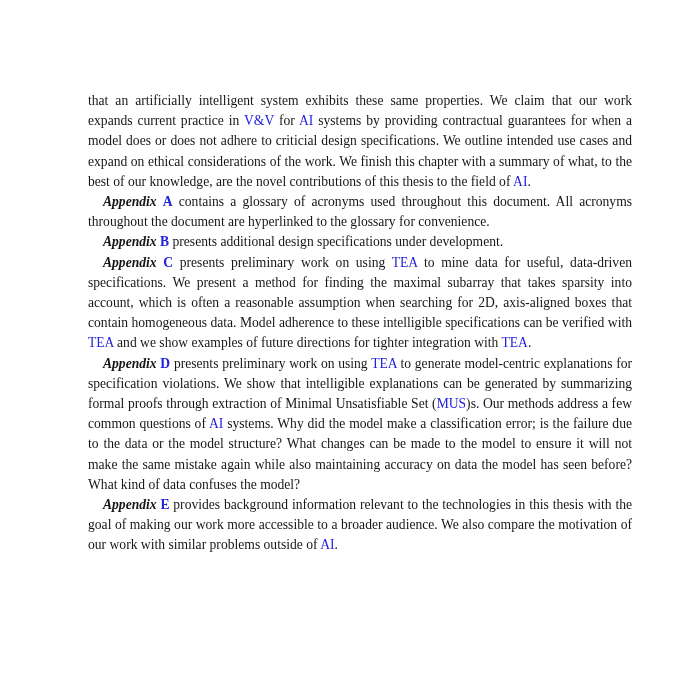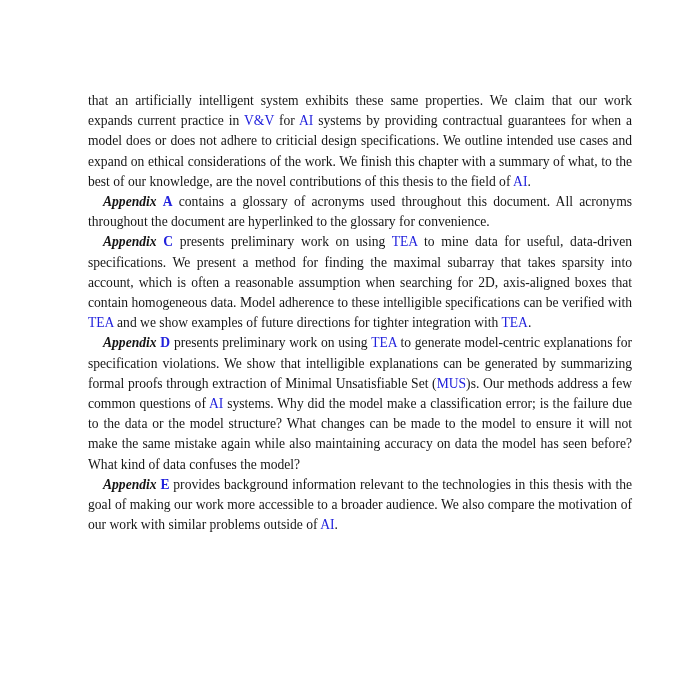--- a/index.html
+++ b/index.html
@@ -44,17 +44,18 @@
     cursor: pointer;
   }
 </style>
 </head>
 <body>
 
 <div class="page" style="background: rgb(255, 255, 255);">
   <div class="text-block" style="color: rgb(22, 22, 22);">
       <p class="para"><span class="seg-normal">that an artificially intelligent system exhibits these same properties. We claim that our work expands current practice in </span><span class="seg-link">V&amp;V</span><span class="seg-normal"> for </span><span class="seg-link">AI</span><span class="seg-normal"> systems by providing contractual guarantees for when a model does or does not adhere to criticial design specifications. We outline intended use cases and expand on ethical considerations of the work. We finish this chapter with a summary of what, to the best of our knowledge, are the novel contributions of this thesis to the field of </span><span class="seg-link">AI</span><span class="seg-normal">.</span></p>
       <p class="para indent"><span class="seg-bold">Appendix </span><span class="seg-bold-link">A</span><span class="seg-normal"> contains a glossary of acronyms used throughout this document. All acronyms throughout the document are hyperlinked to the glossary for convenience.</span></p>
+      <p class="para indent"><span class="seg-bold">Appendix </span><span class="seg-bold-link">B</span><span class="seg-normal"> presents additional design specifications under development.</span></p>
       <p class="para indent"><span class="seg-bold">Appendix </span><span class="seg-bold-link">C</span><span class="seg-normal"> presents preliminary work on using </span><span class="seg-link">TEA</span><span class="seg-normal"> to mine data for useful, data-driven specifications. We present a method for finding the maximal subarray that takes sparsity into account, which is often a reasonable assumption when searching for 2D, axis-aligned boxes that contain homogeneous data. Model adherence to these intelligible specifications can be verified with </span><span class="seg-link">TEA</span><span class="seg-normal"> and we show examples of future directions for tighter integration with </span><span class="seg-link">TEA</span><span class="seg-normal">.</span></p>
       <p class="para indent"><span class="seg-bold">Appendix </span><span class="seg-bold-link">D</span><span class="seg-normal"> presents preliminary work on using </span><span class="seg-link">TEA</span><span class="seg-normal"> to generate model-centric explanations for specification violations. We show that intelligible explanations can be generated by summarizing formal proofs through extraction of Minimal Unsatisfiable Set (</span><span class="seg-link">MUS</span><span class="seg-normal">)s. Our methods address a few common questions of </span><span class="seg-link">AI</span><span class="seg-normal"> systems. Why did the model make a classification error; is the failure due to the data or the model structure? What changes can be made to the model to ensure it will not make the same mistake again while also maintaining accuracy on data the model has seen before? What kind of data confuses the model?</span></p>
       <p class="para indent"><span class="seg-bold">Appendix </span><span class="seg-bold-link">E</span><span class="seg-normal"> provides background information relevant to the technologies in this thesis with the goal of making our work more accessible to a broader audience. We also compare the motivation of our work with similar problems outside of </span><span class="seg-link">AI</span><span class="seg-normal">.</span></p>
     </div>
 </div>
 
 </body></html>

